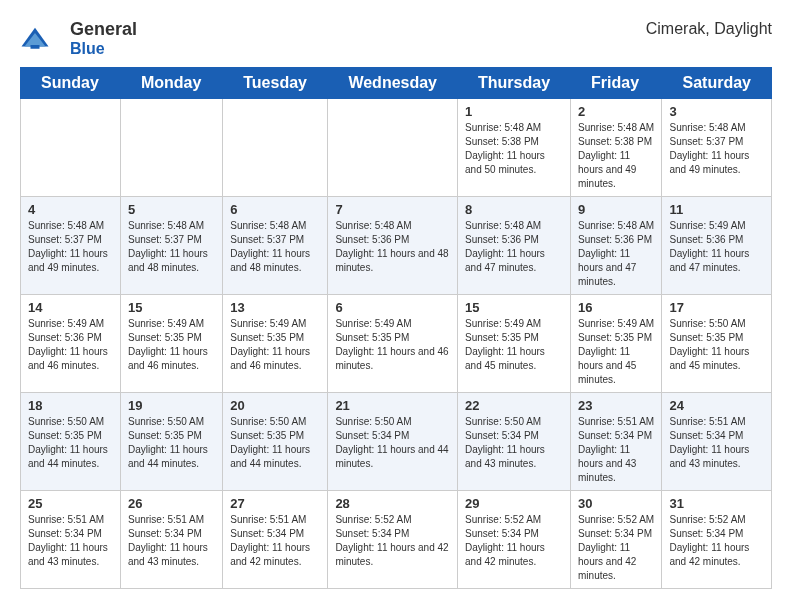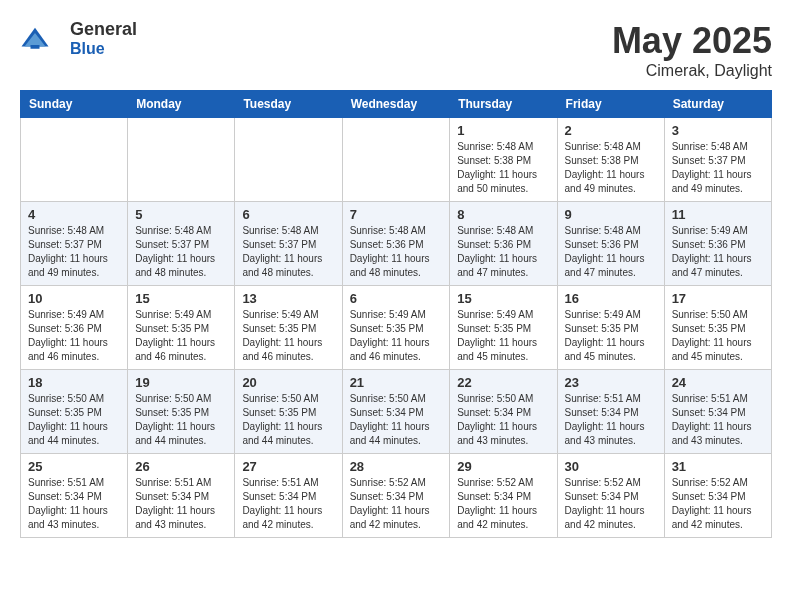--- a/index.html
+++ b/index.html
@@ -54,22 +54,22 @@
     }
     .calendar {
       width: 100%;
       border-collapse: collapse;
       border: 1px solid #ccc;
     }
     .calendar th {
       background-color: #1a5fb4;
       color: #fff;
       text-align: left;
-      padding: 6px 8px;
-      font-size: 12px;
+      padding: 6px 20px;
+      font-size: 16px;
       border: 1px solid #1a5fb4;
     }
     .calendar td {
       vertical-align: top;
       padding: 5px 7px;
       border: 1px solid #ccc;
       width: 108px;
       min-height: 80px;
       font-size: 11px;
       color: #333;
@@ -104,21 +104,20 @@
       <polygon points="20,5 38,30 2,30" fill="#1a5fb4"></polygon>
       <polygon points="20,12 34,30 6,30" fill="#5b9bd5"></polygon>
       <rect x="14" y="28" width="12" height="5" fill="#1a5fb4"></rect>
     </svg>
     <div class="logo-text">
       <span class="logo-general">General</span>
       <span class="logo-blue">Blue</span>
     </div>
   </div>
   <div class="title-block">
-    <div class="month-title">May 2025</div>
     <div class="location-title">Cimerak, Daylight</div>
   </div>
 </div>
 
 <table class="calendar">
   <thead>
     <tr>
     <th>Sunday</th>
         <th>Monday</th>
         <th>Tuesday</th>
@@ -192,21 +191,21 @@
         </td>
         <td>
           <div class="day-number">11</div>
           <div class="day-info" style="white-space: pre-line;">Sunrise: 5:49 AM
 Sunset: 5:36 PM
 Daylight: 11 hours and 47 minutes.</div>
         </td>
       </tr>
       <tr>
         <td>
-          <div class="day-number">10</div>
+          <div class="day-number">14</div>
           <div class="day-info" style="white-space: pre-line;">Sunrise: 5:49 AM
 Sunset: 5:36 PM
 Daylight: 11 hours and 46 minutes.</div>
         </td>
         <td>
           <div class="day-number">15</div>
           <div class="day-info" style="white-space: pre-line;">Sunrise: 5:49 AM
 Sunset: 5:35 PM
 Daylight: 11 hours and 46 minutes.</div>
         </td>

